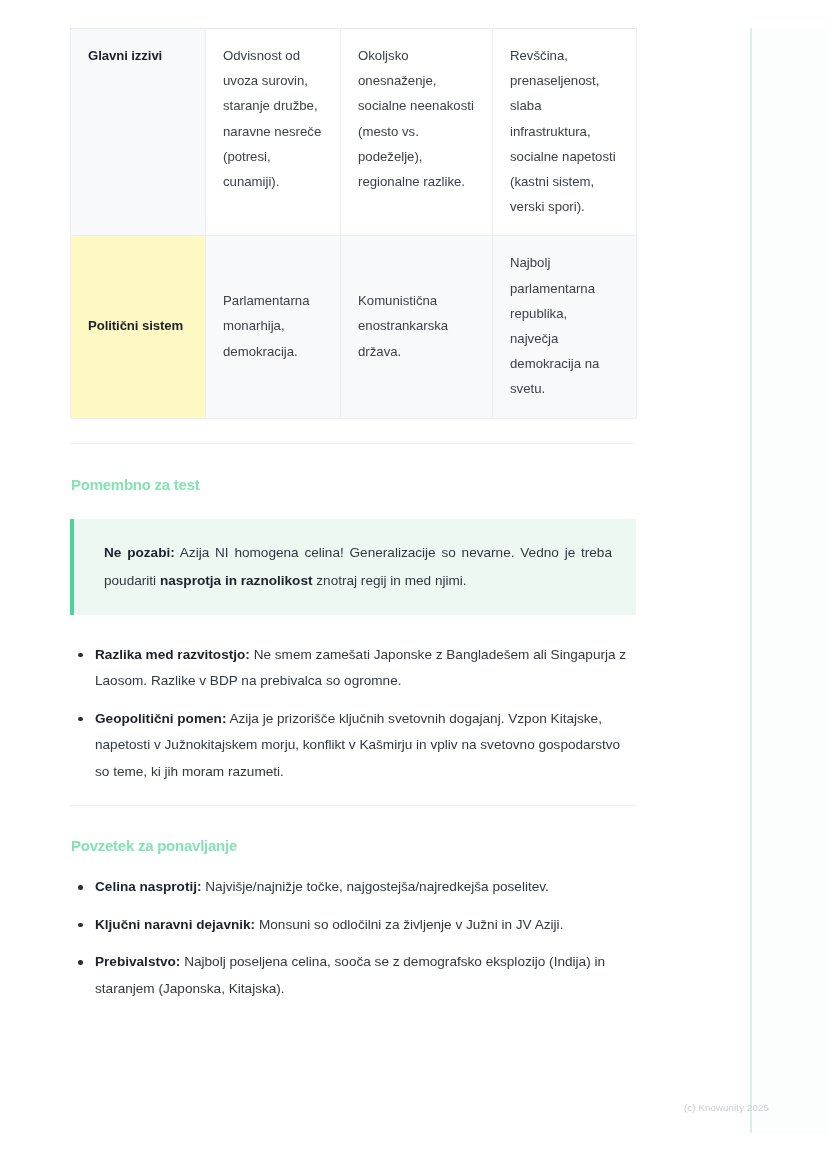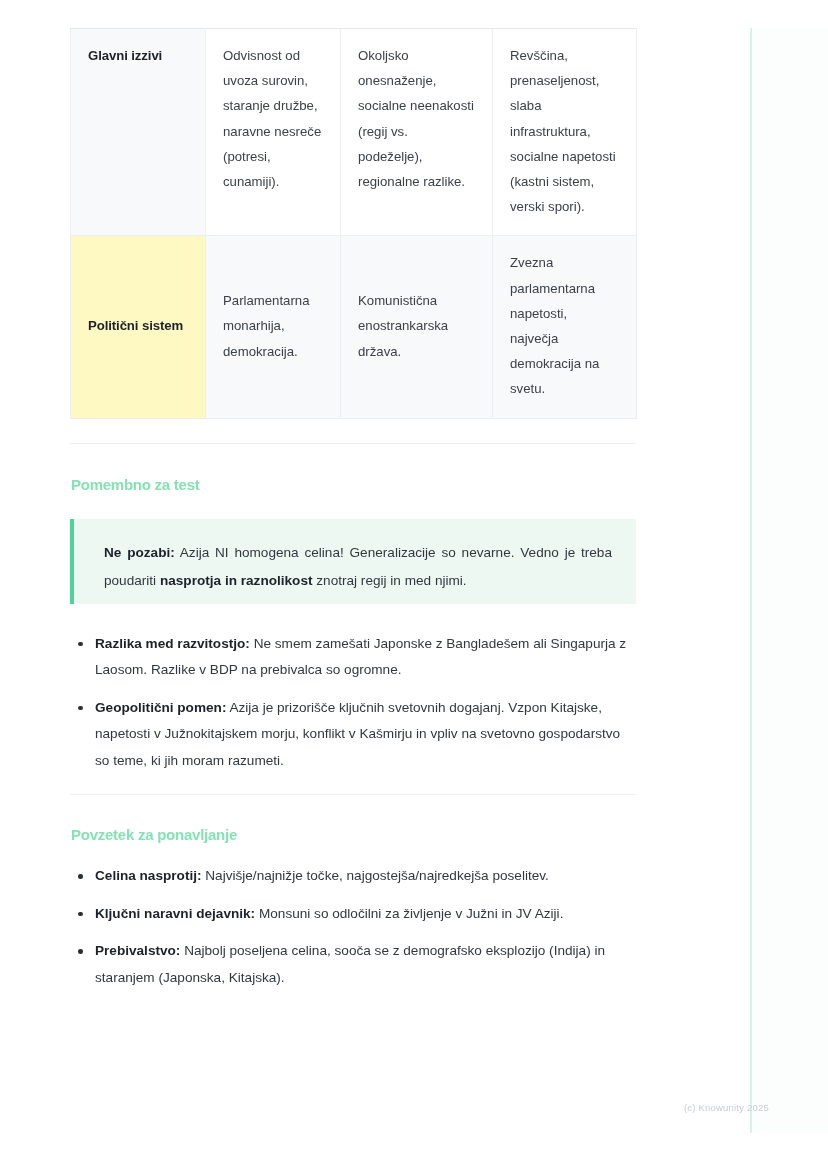--- a/index.html
+++ b/index.html
@@ -110,21 +110,21 @@
     letter-spacing: -0.25px;
   }
   .h-pomembno { padding-top: 31px; }
   .h-povzetek { padding-top: 30px; }
 
   
   .callout {
     margin-top: 26px;
     background: #eef8f3;
     border-left: 4px solid #4fd39a;
-    padding: 20px 24px 9px 30px;
+    padding: 20px 24px 20px 30px;
     font-size: 13.6px;
     line-height: 28px;
     color: #33383f;
     text-align: justify;
     width: 566px;
   }
   .callout b { font-weight: 700; color: #1d2129; }
 
   
   ul.bullets {
@@ -179,28 +179,28 @@
     <colgroup>
       <col class="c0">
         <col class="c1">
         <col class="c2">
         <col class="c3">
     </colgroup>
     <tbody>
       <tr>
         <td class="rowhead">Glavni izzivi</td>
         <td>Odvisnost od uvoza surovin, staranje družbe, naravne nesreče (potresi, cunamiji).</td>
-        <td>Okoljsko onesnaženje, socialne neenakosti (regij vs. podeželje), regionalne razlike.</td>
+        <td>Okoljsko onesnaženje, socialne neenakosti (mesto vs. podeželje), regionalne razlike.</td>
         <td>Revščina, prenaseljenost, slaba infrastruktura, socialne napetosti (kastni sistem, verski spori).</td>
       </tr>
       <tr class="shaded">
         <td class="rowhead">Politični sistem</td>
         <td class="midcell">Parlamentarna monarhija, demokracija.</td>
         <td class="midcell">Komunistična enostrankarska država.</td>
-        <td>Zvezna parlamentarna napetosti, največja demokracija na svetu.</td>
+        <td>Najbolj parlamentarna republika, največja demokracija na svetu.</td>
       </tr>
     </tbody>
   </table>
 
   <div class="sep-wrap-1">
     <hr class="sep">
   </div>
 
   <div class="h-pomembno">
     <h2 class="sec">Pomembno za test</h2>

